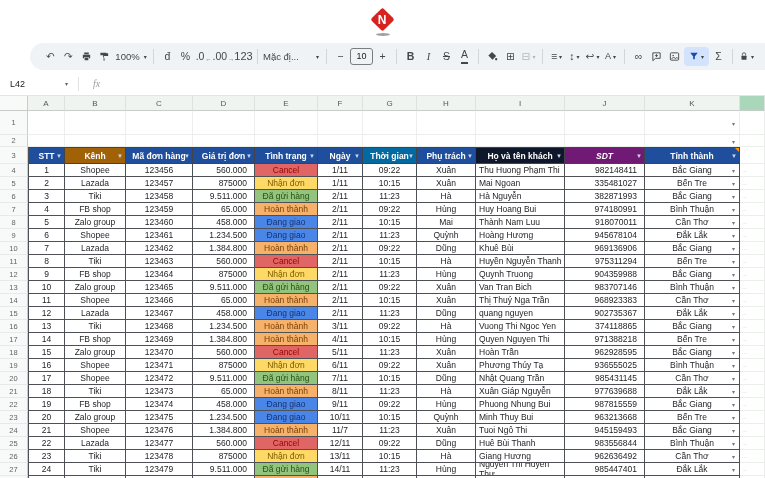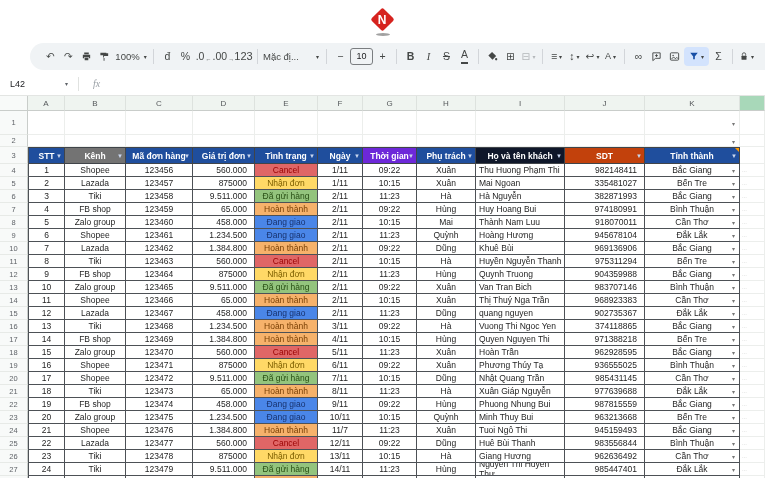--- a/index.html
+++ b/index.html
@@ -246,53 +246,53 @@
           <span class="kdrop">▾</span>
         </div>
         <div class="cell plain c-l"></div>
       </div>
       <div class="grid-row header-row">
         <div class="rowhdr">3</div>
         <div class="cell tcell c-a first-col" style="background: rgb(31, 78, 157);">
           <span class="htxt">STT</span>
           <span class="hfilter">▼</span>
         </div>
-        <div class="cell tcell c-b" style="background: #737373;">
+        <div class="cell tcell c-b" style="background: #a16207;">
           <span class="htxt">Kênh</span>
           <span class="hfilter">▼</span>
         </div>
         <div class="cell tcell c-c" style="background: rgb(31, 78, 157);">
           <span class="htxt">Mã đơn hàng</span>
           <span class="hfilter">▼</span>
         </div>
         <div class="cell tcell c-d" style="background: rgb(31, 78, 157);">
           <span class="htxt">Giá trị đơn</span>
           <span class="hfilter">▼</span>
         </div>
         <div class="cell tcell c-e" style="background: rgb(31, 78, 157);">
           <span class="htxt">Tình trạng</span>
           <span class="hfilter">▼</span>
         </div>
         <div class="cell tcell c-f" style="background: rgb(31, 78, 157);">
           <span class="htxt">Ngày</span>
           <span class="hfilter">▼</span>
         </div>
-        <div class="cell tcell c-g" style="background: #6d28d9;">
+        <div class="cell tcell c-g" style="background: #0369a1;">
           <span class="htxt">Thời gian</span>
           <span class="hfilter">▼</span>
         </div>
         <div class="cell tcell c-h" style="background: rgb(31, 78, 157);">
           <span class="htxt">Phụ trách</span>
           <span class="hfilter">▼</span>
         </div>
         <div class="cell tcell c-i" style="background: #0f172a;">
           <span class="htxt">Họ và tên khách</span>
           <span class="hfilter">▼</span>
         </div>
-        <div class="cell tcell c-j" style="background: #c2410c;">
+        <div class="cell tcell c-j" style="background: #701a75; font-style: italic;">
           <span class="htxt">SDT</span>
           <span class="hfilter">▼</span>
         </div>
         <div class="cell tcell c-k" style="background: rgb(31, 78, 157);">
           <span class="htxt">Tỉnh thành</span>
           <span class="hfilter">▼</span>
           <span class="cmark"></span>
         </div>
         <div class="cell plain c-l"></div>
       </div>

